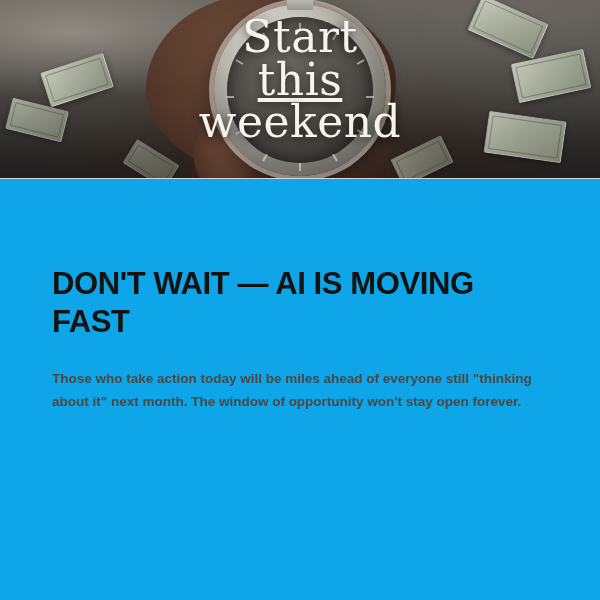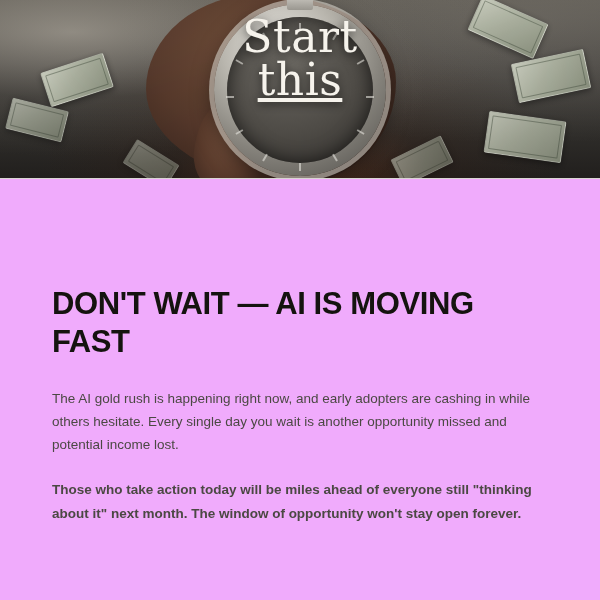--- a/index.html
+++ b/index.html
@@ -10,21 +10,21 @@
     width: 600px;
     height: 600px;
     overflow: hidden;
     background: #ebeae8;
     font-family: "Liberation Sans", sans-serif;
   }
   .page {
     position: relative;
     width: 600px;
     height: 600px;
-    background: #f0abfc;
+    background: #0ea5e9;
   }
 
   
   .hero {
     position: relative;
     width: 600px;
     height: 178px;
     overflow: hidden;
     background: #3a3836;
   }
@@ -147,21 +147,20 @@
 
   .hero-divider {
     width: 600px;
     height: 1px;
     background: #d8d6d2;
   }
 
   
   .content {
     padding: 86px 52px 0 52px;
-    margin-top: 20px;
   }
   .headline {
     margin: 0 0 26px 0;
     font-family: "Liberation Sans", sans-serif;
     font-weight: bold;
     font-size: 31px;
     line-height: 1.22;
     letter-spacing: -0.4px;
     color: #15130f;
     max-width: 470px;
@@ -208,24 +207,24 @@
         <div class="tick" style="transform:rotate(240deg)"></div>
         <div class="tick" style="transform:rotate(270deg)"></div>
         <div class="tick" style="transform:rotate(300deg)"></div>
         <div class="tick" style="transform:rotate(330deg)"></div>
       </div>
     </div>
 
     <div class="hero-title">
       <span class="l1">Start</span>
       <span class="l2">this</span>
+      <span class="l3">weekend</span>
     </div>
   </section>
 
   <div class="hero-divider"></div>
 
   <main class="content">
     <h1 class="headline">DON'T WAIT — AI IS MOVING FAST</h1>
-    <p class="para">The AI gold rush is happening right now, and early adopters are cashing in while others hesitate. Every single day you wait is another opportunity missed and potential income lost.</p>
     <p class="para">Those who take action today will be miles ahead of everyone still "thinking about it" next month. The window of opportunity won't stay open forever.</p>
   </main>
 
 </div>
 
 </body></html>

